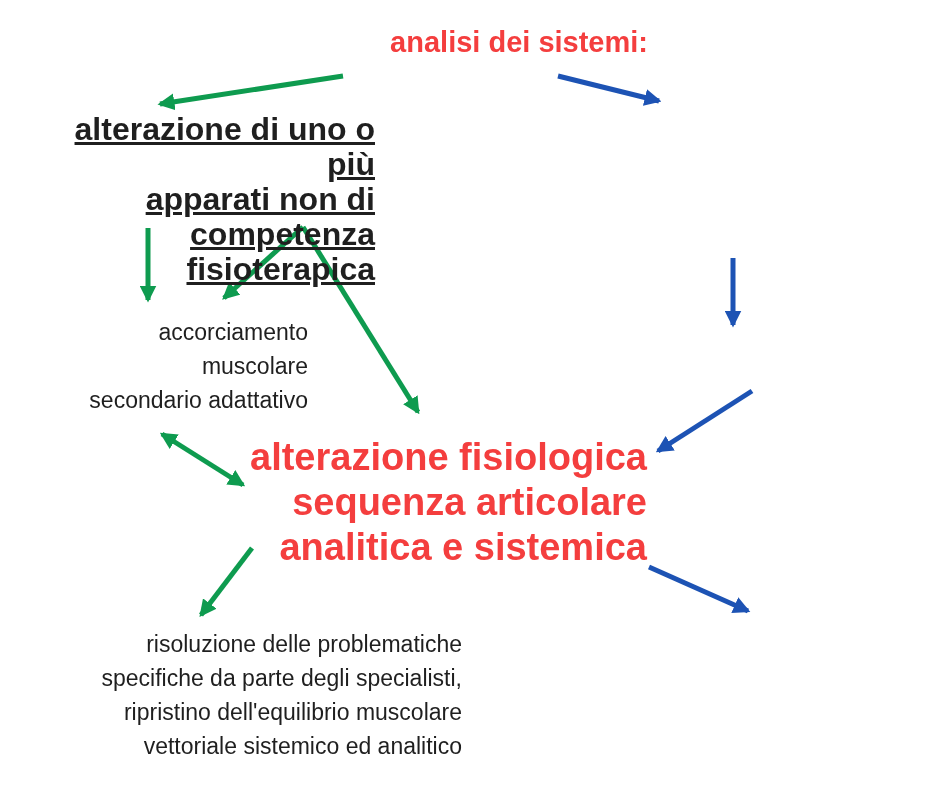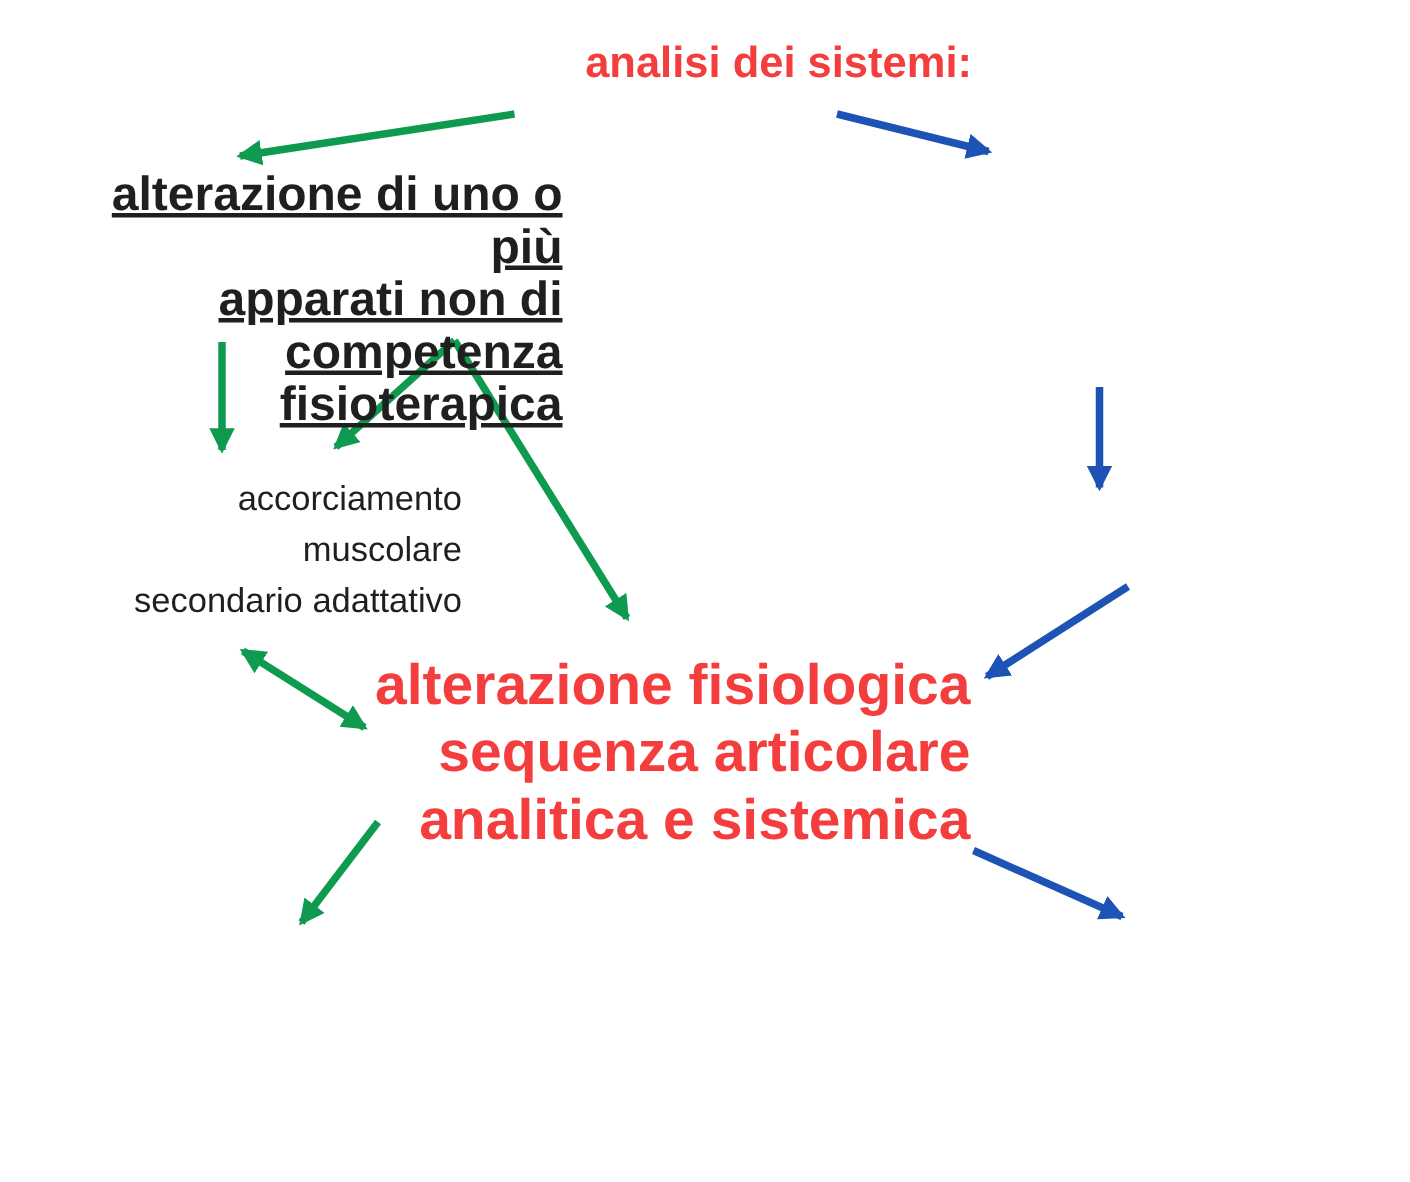--- a/index.html
+++ b/index.html
@@ -81,15 +81,19 @@
 
   <div class="node secondary-short">accorciamento
 muscolare
 secondario adattativo</div>
 
 
   <div class="node red central-outcome">alterazione fisiologica
 sequenza articolare
 analitica e sistemica</div>
 
+  <div class="node left-result">risoluzione delle problematiche
+specifiche da parte degli specialisti,
+ripristino dell'equilibrio muscolare
+vettoriale sistemico ed analitico</div>
 
 
 </div>
 
 </body></html>

